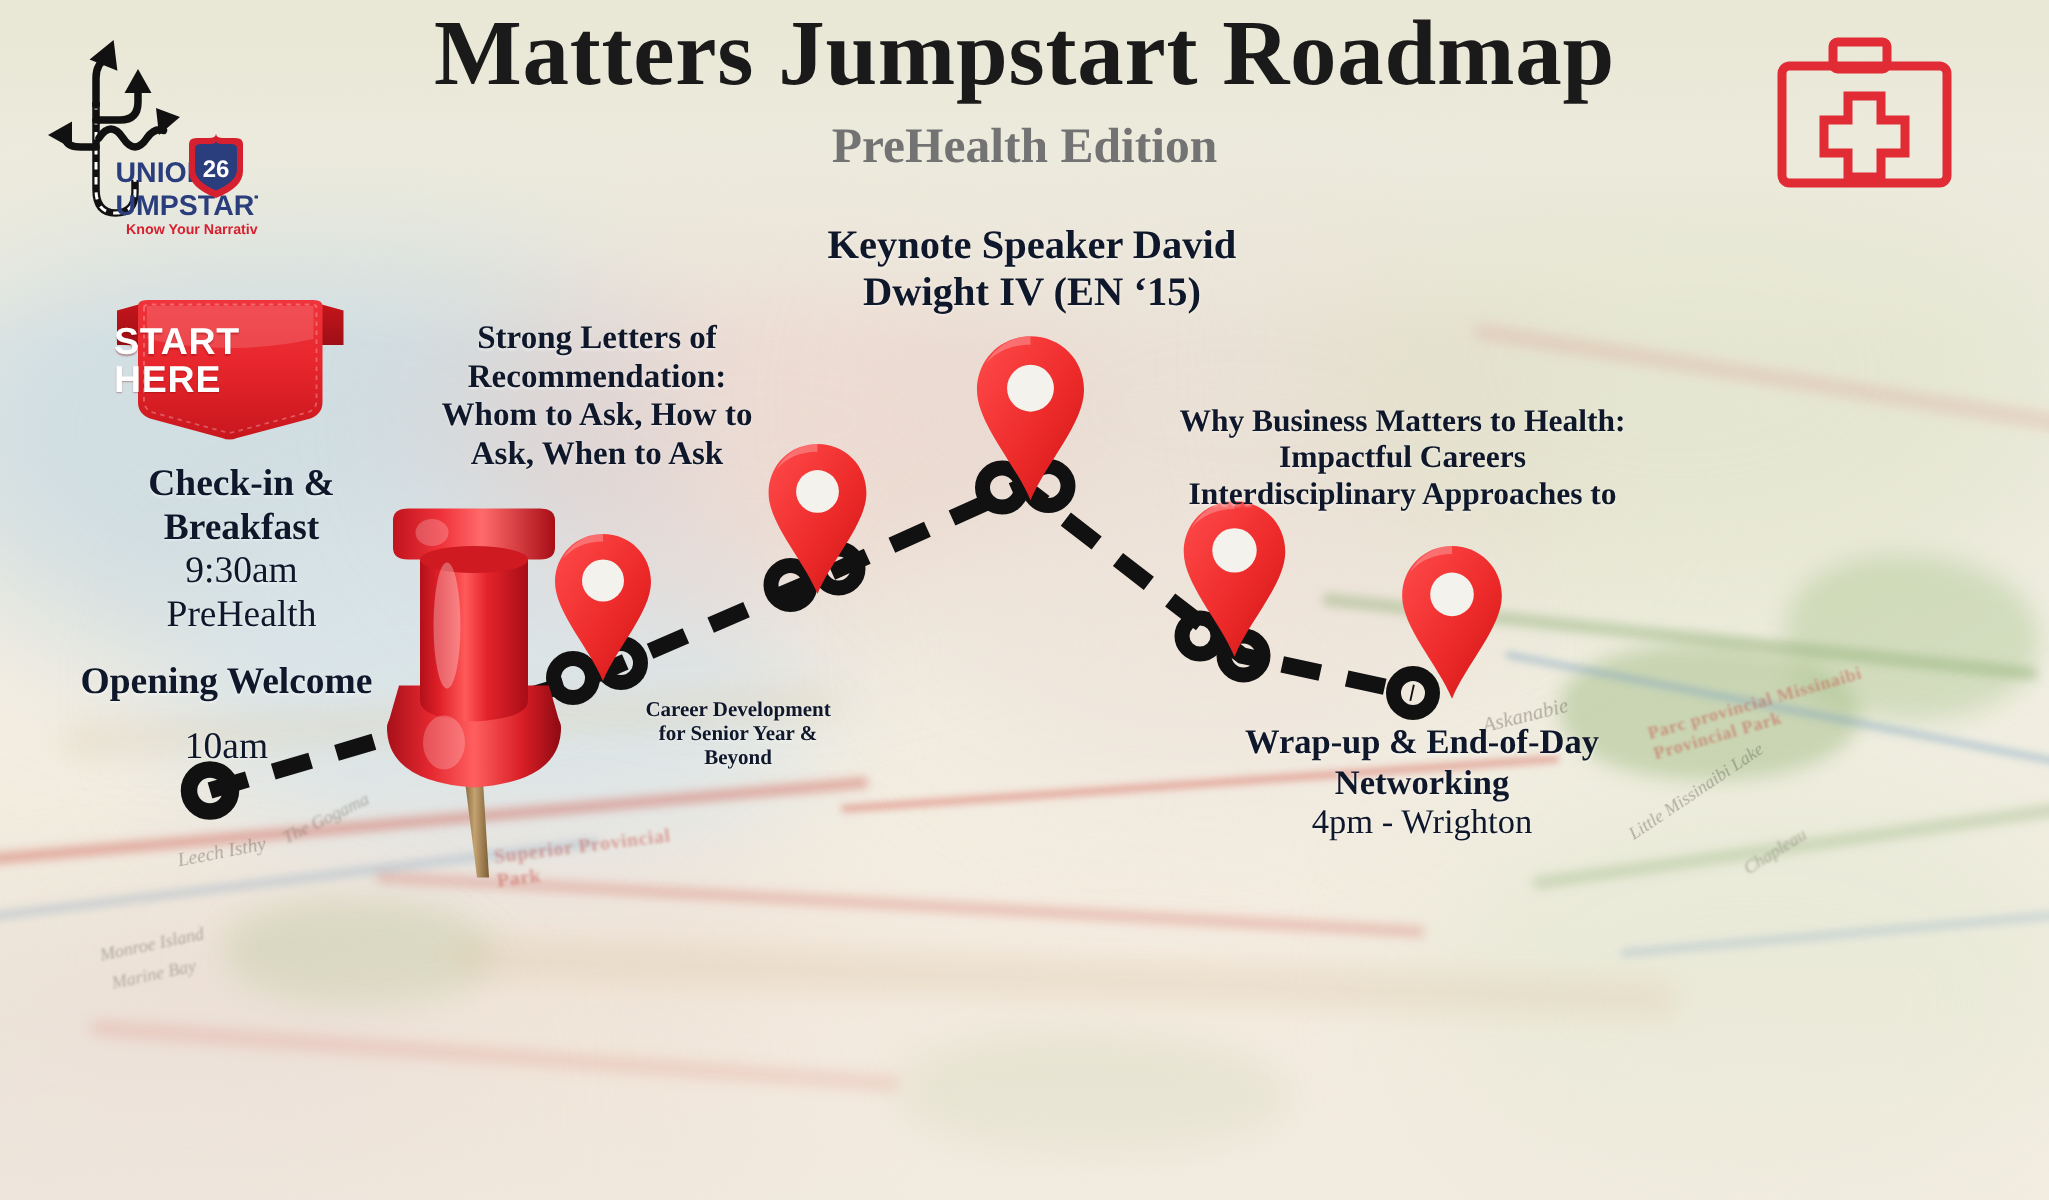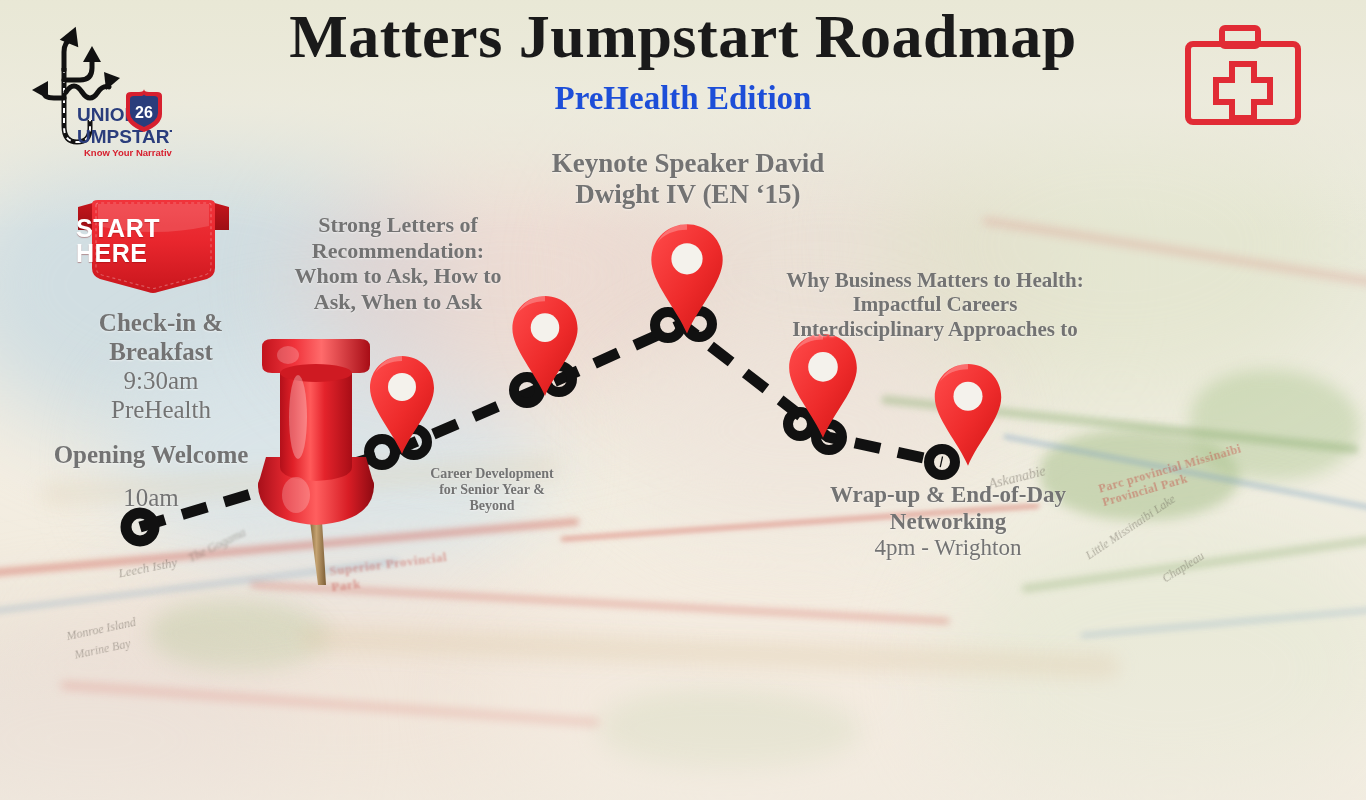--- a/index.html
+++ b/index.html
@@ -107,21 +107,21 @@
     color: #1a1a1a;
     letter-spacing: 0.5px;
     line-height: 1.05;
   }
   .subtitle {
     position: absolute;
     left: 0; right: 0; top: 80px;
     text-align: center;
     font-size: 33px;
     font-weight: 700;
-    color: #1d4ed8;
+    color: #737373;
   }
   .kit-icon {
     position: absolute;
     right: 58px; top: 18px;
     width: 130px; height: 115px;
   }
   .kit-icon svg { display:block; width:100%; height:100%; }
 
   
   .start-banner {
@@ -151,21 +151,21 @@
   .pin { position:absolute; pointer-events:none; }
   .pin svg { display:block; }
 
   
   .pushpin { position:absolute; left:240px; top:335px; width:160px; height:255px; pointer-events:none; }
   .pushpin svg { display:block; width:100%; height:100%; }
 
   
   .lbl {
     position: absolute;
-    color: #737373;
+    color: #0f172a;
     text-align: center;
     line-height: 1.16;
     text-shadow: 0 1px 2px rgba(255,255,255,0.55);
   }
   .lbl .b { font-weight: 700; display:block; }
   .lbl .n { font-weight: 400; display:block; }
 
   #label-checkin  { left: 36px;  top: 308px; width: 250px; font-size: 25px; }
   #label-checkin .n { font-size: 25px; }
   #label-opening  { left: 16px;  top: 440px; width: 270px; font-size: 25px; }

